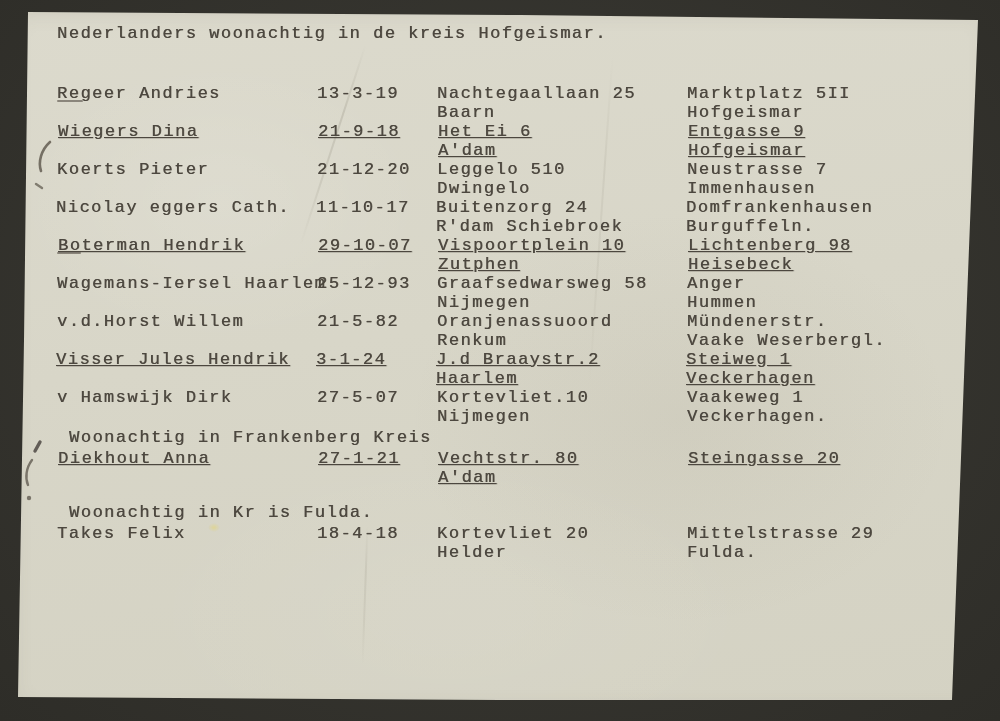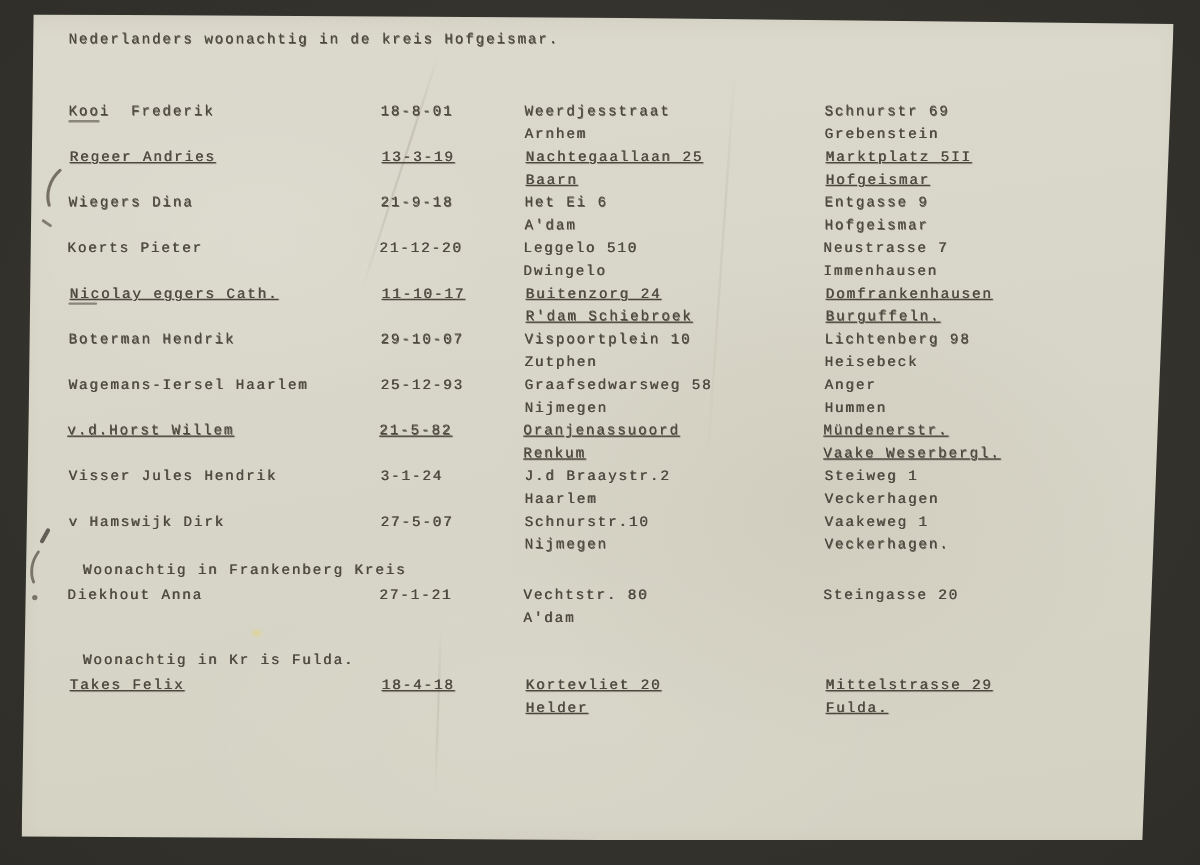--- a/index.html
+++ b/index.html
@@ -13,21 +13,21 @@
     clip-path:polygon(28px 12px,520px 15px,978px 20px,965px 350px,952px 700px,500px 700px,18px 697px,24px 340px);
     background:
       radial-gradient(ellipse 320px 220px at 22% 28%, rgba(255,255,255,0.10), transparent 65%),
       radial-gradient(ellipse 420px 320px at 68% 58%, rgba(120,110,88,0.07), transparent 65%),
       radial-gradient(ellipse 500px 260px at 45% 85%, rgba(255,255,255,0.06), transparent 65%),
       linear-gradient(172deg,#dcdacd 0%,#d8d6c8 45%,#d4d2c3 100%);
   }
   .edge-shade{position:absolute;inset:0;box-shadow:inset 0 0 30px rgba(95,88,70,.32), inset 0 0 5px rgba(95,88,70,.22);pointer-events:none;}
   .content{
     position:absolute;left:57px;top:24px;width:880px;
-    color:#4c473f;font-size:12px;line-height:19px;letter-spacing:1.5px;
+    color:#4c473f;font-size:17px;line-height:19px;letter-spacing:1.5px;
     text-shadow:0.5px 0.3px 0.5px rgba(70,64,54,.75);
   }
   .doc-title{margin-bottom:41px;white-space:pre;}
   .entry{display:grid;grid-template-columns:260px 120px 250px auto;}
   .entry span{white-space:pre;}
   .c-name{grid-row:1;grid-column:1;}
   .c-date{grid-row:1;grid-column:2;}
   .c-nl1{grid-row:1;grid-column:3;}
   .c-de1{grid-row:1;grid-column:4;}
   .c-nl2{grid-row:2;grid-column:3;}
@@ -54,28 +54,20 @@
 
 <div class="paper">
   <div class="crease crease1"></div>
   <div class="crease crease2"></div>
   <div class="crease crease3"></div>
   <div class="stain"></div>
 
   <div class="content">
     <div class="doc-title">Nederlanders woonachtig in de kreis Hofgeismar.</div>
 
-    <div class="entry">
-      <span class="c-name">Kooi  Frederik</span>
-      <span class="c-date">18-8-01</span>
-      <span class="c-nl1">Weerdjesstraat</span>
-      <span class="c-de1">Schnurstr 69</span>
-      <span class="c-nl2">Arnhem</span>
-      <span class="c-de2">Grebenstein</span>
-    </div>
     <div class="entry">
       <span class="c-name">Regeer Andries</span>
       <span class="c-date">13-3-19</span>
       <span class="c-nl1">Nachtegaallaan 25</span>
       <span class="c-de1">Marktplatz 5II</span>
       <span class="c-nl2">Baarn</span>
       <span class="c-de2">Hofgeismar</span>
     </div>
     <div class="entry">
       <span class="c-name">Wiegers Dina</span>
@@ -129,21 +121,21 @@
       <span class="c-name">Visser Jules Hendrik</span>
       <span class="c-date">3-1-24</span>
       <span class="c-nl1">J.d Braaystr.2</span>
       <span class="c-de1">Steiweg 1</span>
       <span class="c-nl2">Haarlem</span>
       <span class="c-de2">Veckerhagen</span>
     </div>
     <div class="entry">
       <span class="c-name">v Hamswijk Dirk</span>
       <span class="c-date">27-5-07</span>
-      <span class="c-nl1">Schnurstr.10</span>
+      <span class="c-nl1">Kortevliet.10</span>
       <span class="c-de1">Vaakeweg 1</span>
       <span class="c-nl2">Nijmegen</span>
       <span class="c-de2">Veckerhagen.</span>
     </div>
 
     <div class="section-header hdr-frankenberg">Woonachtig in Frankenberg Kreis</div>
 
     <div class="entry m-top2">
       <span class="c-name">Diekhout Anna</span>
       <span class="c-date">27-1-21</span>

